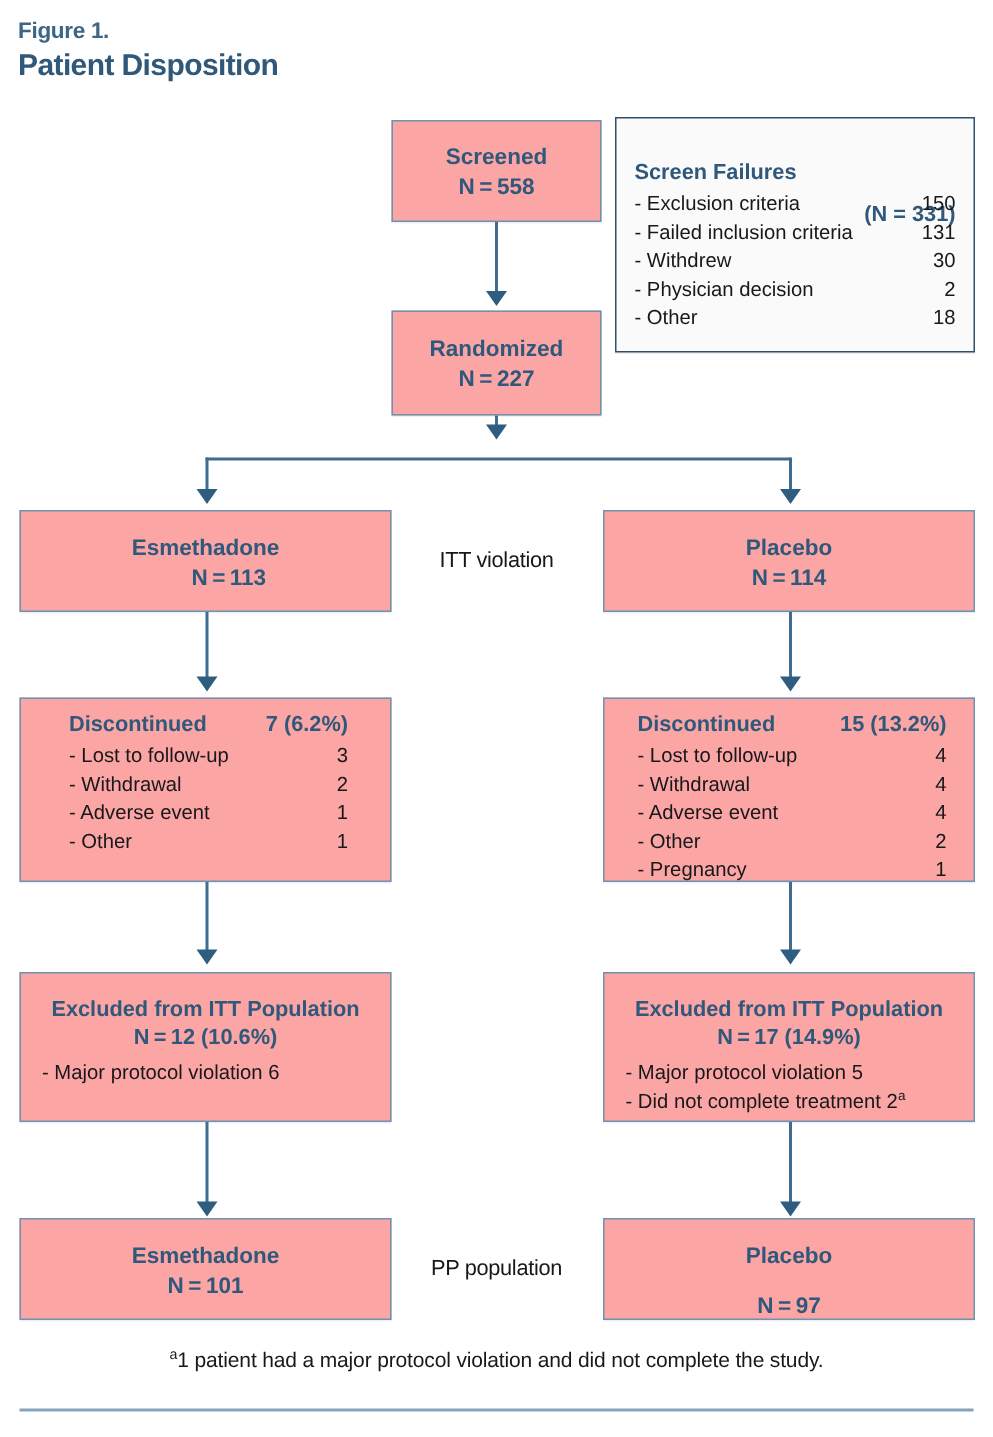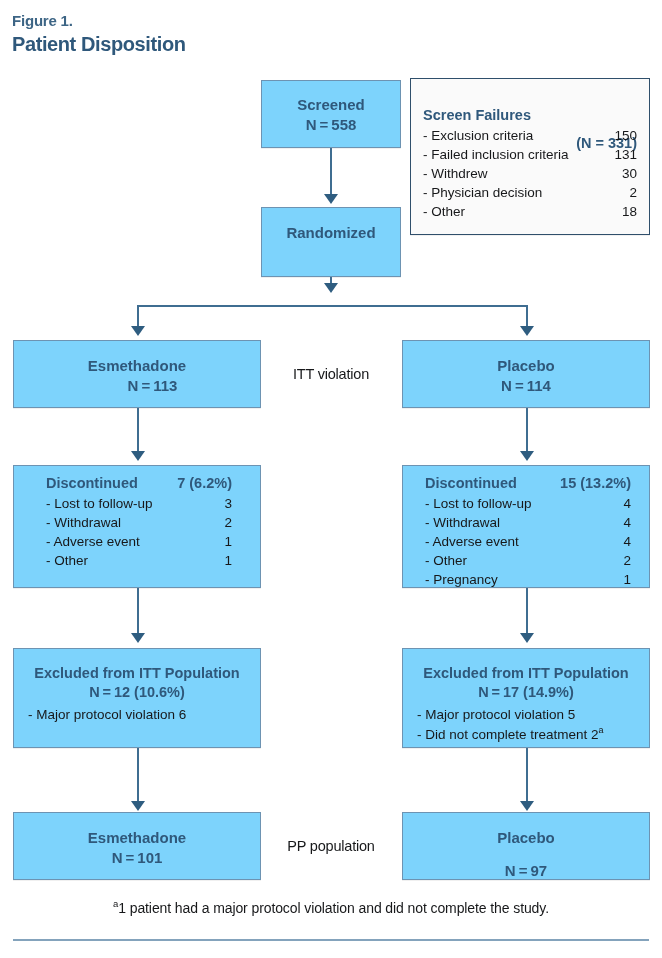--- a/index.html
+++ b/index.html
@@ -35,21 +35,21 @@
     left: 12px; top: 33px;
     font-size: 20px;
     font-weight: bold;
     color: #2f587b;
     letter-spacing: -0.4px;
   }
   
   .box {
     position: absolute;
     box-sizing: border-box;
-    background: #7dd3fc;
+    background: #fca5a5;
     border: 1.5px solid #6d93b2;
     box-shadow: 0 1px 0 rgba(0,0,0,0.06);
   }
   .box.plain {
     background: #fafafa;
     border: 1.5px solid #2f4f6b;
   }
   .ctr {
     position: absolute;
     left: 0; right: 0;
@@ -160,20 +160,21 @@
       <span class="lbl">-  Other</span>
       <span class="num">18</span>
     </div>
   </div>
 
   <div class="vline" style="left:330px; top:148px; height:46px;"></div>
   <div class="arrow" style="left:324px; top:194px;"></div>
 
   <div class="box" style="left:261px; top:207px; width:140px; height:70px;">
     <div class="ctr t15" style="top:15px;">Randomized</div>
+    <div class="ctr t15" style="top:35px;">N = 227</div>
   </div>
 
   <div class="vline" style="left:330px; top:277px; height:8px;"></div>
   <div class="arrow" style="left:324px; top:283px;"></div>
   <div class="hline" style="left:137px; top:305px; width:390px;"></div>
   <div class="vline" style="left:137px; top:305px; height:22px;"></div>
   <div class="arrow" style="left:131px; top:326px;"></div>
   <div class="vline" style="left:526px; top:305px; height:22px;"></div>
   <div class="arrow" style="left:520px; top:326px;"></div>
 

